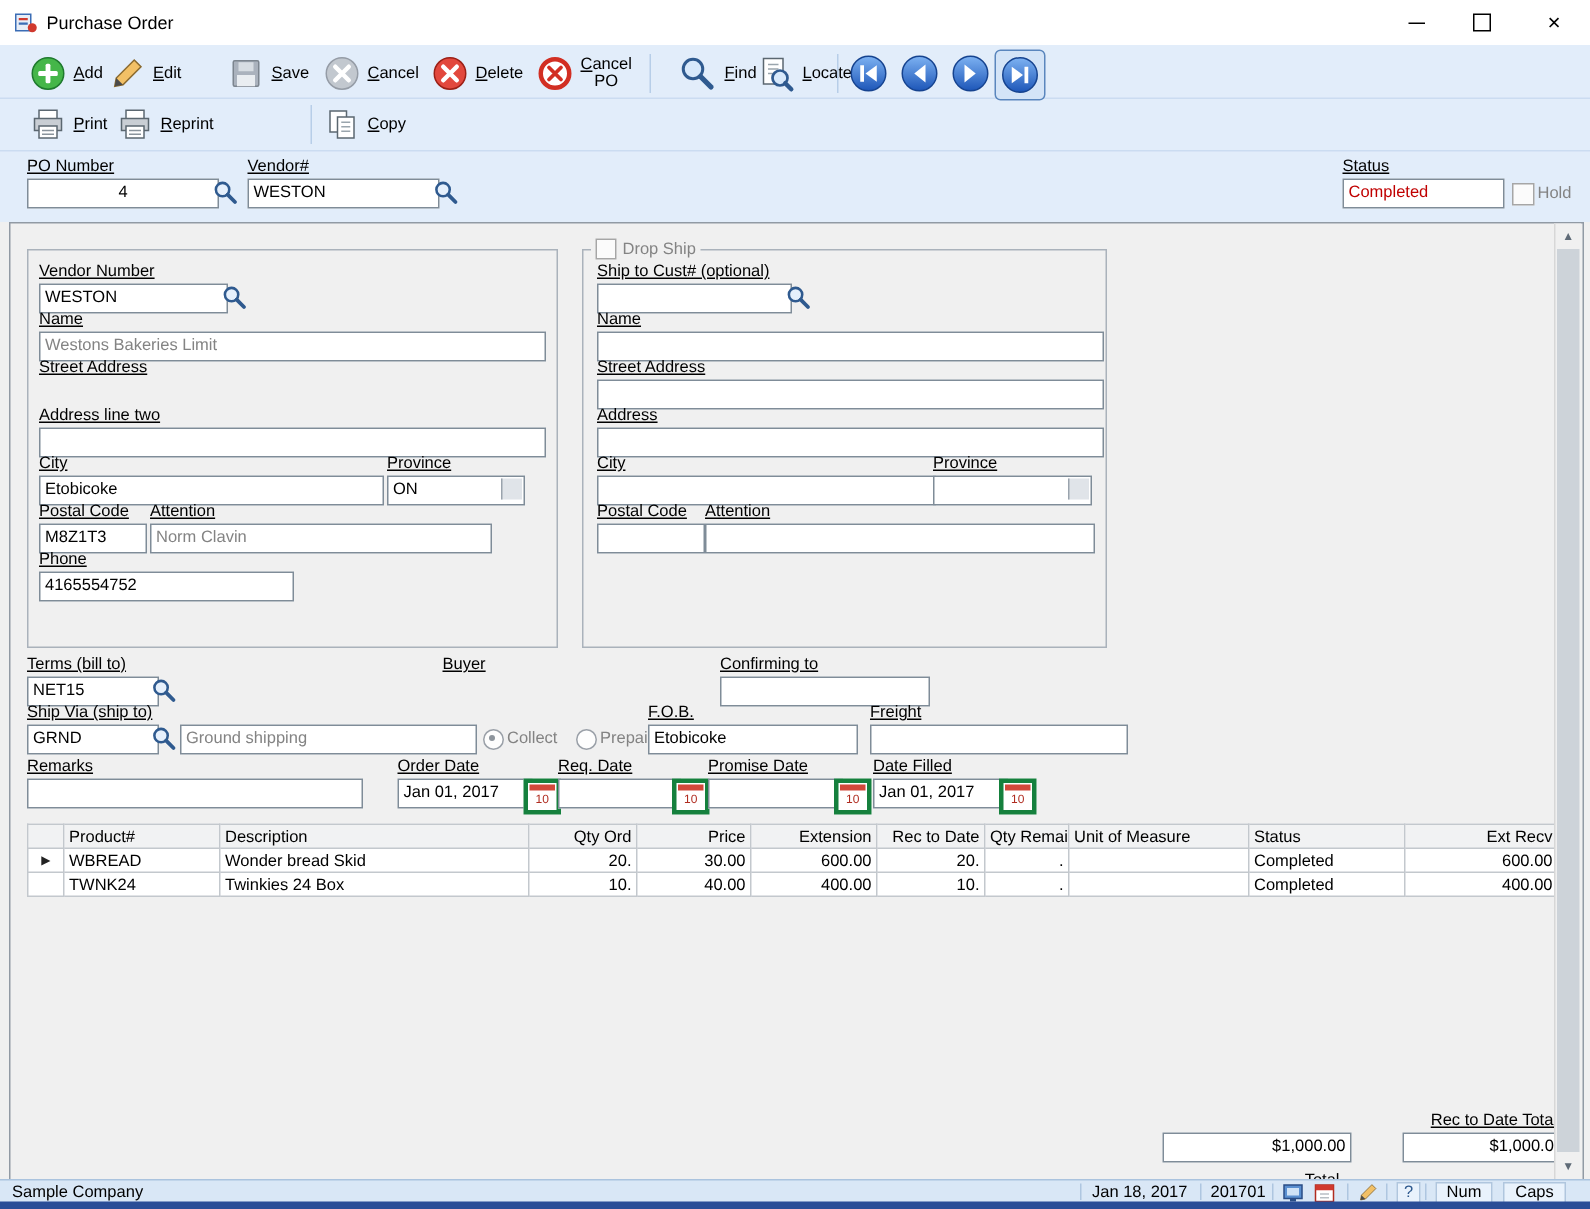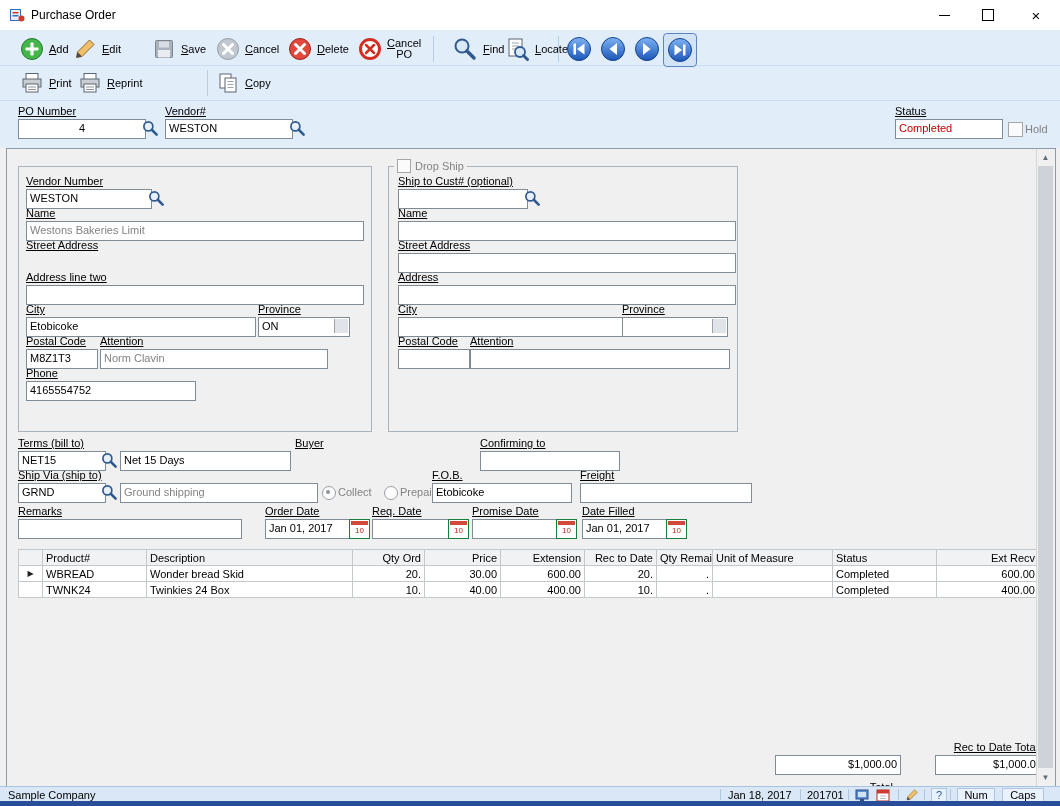--- a/index.html
+++ b/index.html
@@ -30,21 +30,21 @@
   
   .lbl{position:absolute;white-space:nowrap;text-decoration:underline;}
   .inp{position:absolute;height:18px;line-height:16px;background:#fff;border:1px solid #7f8c98;padding:0 3px;white-space:nowrap;overflow:hidden;}
   .inp.gray{color:#838383;}
   .inp.red{color:#c00000;}
   .inp.right{text-align:right;}
   .inp.center{text-align:center;}
   .magbtn{position:absolute;width:17px;height:17px;}
   .gbox{position:absolute;border:1px solid #aab2bb;}
   .combo{position:absolute;right:1px;top:1px;width:13px;height:14px;background:#e0e4e9;border-left:1px solid #9aa3ad;}
-  .calbtn{position:absolute;width:19px;height:18px;background:#fff;border:1px solid #15803d;}
+  .calbtn{position:absolute;width:19px;height:18px;background:#fff;border:3px solid #15803d;}
   .calbtn .bar{position:absolute;left:1px;right:1px;top:1px;height:4px;background:#d2483a;}
   .calbtn .num{position:absolute;left:0;right:0;top:6px;text-align:center;font-size:8px;color:#b02c20;line-height:10px;}
   .chk{position:absolute;width:13px;height:13px;background:#fbfbfb;border:1px solid #a6a6a6;}
   .radio{position:absolute;width:12px;height:12px;border:1px solid #9aa0a8;border-radius:50%;background:#fdfdfd;}
   .radio.on::after{content:"";position:absolute;left:3px;top:3px;width:4px;height:4px;border-radius:50%;background:#8d949c;}
   .graylbl{position:absolute;color:#838383;white-space:nowrap;}
 
   
   .panel{position:absolute;left:6px;top:148px;width:1048px;height:639px;background:#f0f0f0;border:1px solid #919aa4;}
   .ds-title{position:absolute;left:394px;top:159px;height:14px;display:flex;align-items:center;gap:4px;background:#f0f0f0;padding:0 3px;}
@@ -329,21 +329,20 @@
   <div class="inp" style="left:470px;top:349px;width:252px;"></div>
 
   <div class="lbl" style="left:18px;top:437px;">Terms (bill to)</div>
   <div class="inp" style="left:18px;top:451px;width:80px;">NET15</div>
   <span class="magbtn" style="left:101px;top:452px;">
     <svg width="17" height="17" viewBox="0 0 16 16">
         <circle cx="6" cy="6" r="4.2" fill="#e6f0fc" stroke="#2f5a8f" stroke-width="1.6"></circle>
         <line x1="9.2" y1="9.2" x2="13.8" y2="13.8" stroke="#2f5a8f" stroke-width="2.4" stroke-linecap="round"></line>
       </svg>
   </span>
-  <div class="inp" style="left:120px;top:451px;width:163px;">Net 15 Days</div>
   <div class="lbl" style="left:295px;top:437px;">Buyer</div>
   <div class="lbl" style="left:480px;top:437px;">Confirming to</div>
   <div class="inp" style="left:480px;top:451px;width:132px;"></div>
 
   <div class="lbl" style="left:18px;top:469px;">Ship Via (ship to)</div>
   <div class="inp" style="left:18px;top:483px;width:80px;">GRND</div>
   <span class="magbtn" style="left:101px;top:484px;">
     <svg width="17" height="17" viewBox="0 0 16 16">
         <circle cx="6" cy="6" r="4.2" fill="#e6f0fc" stroke="#2f5a8f" stroke-width="1.6"></circle>
         <line x1="9.2" y1="9.2" x2="13.8" y2="13.8" stroke="#2f5a8f" stroke-width="2.4" stroke-linecap="round"></line>

